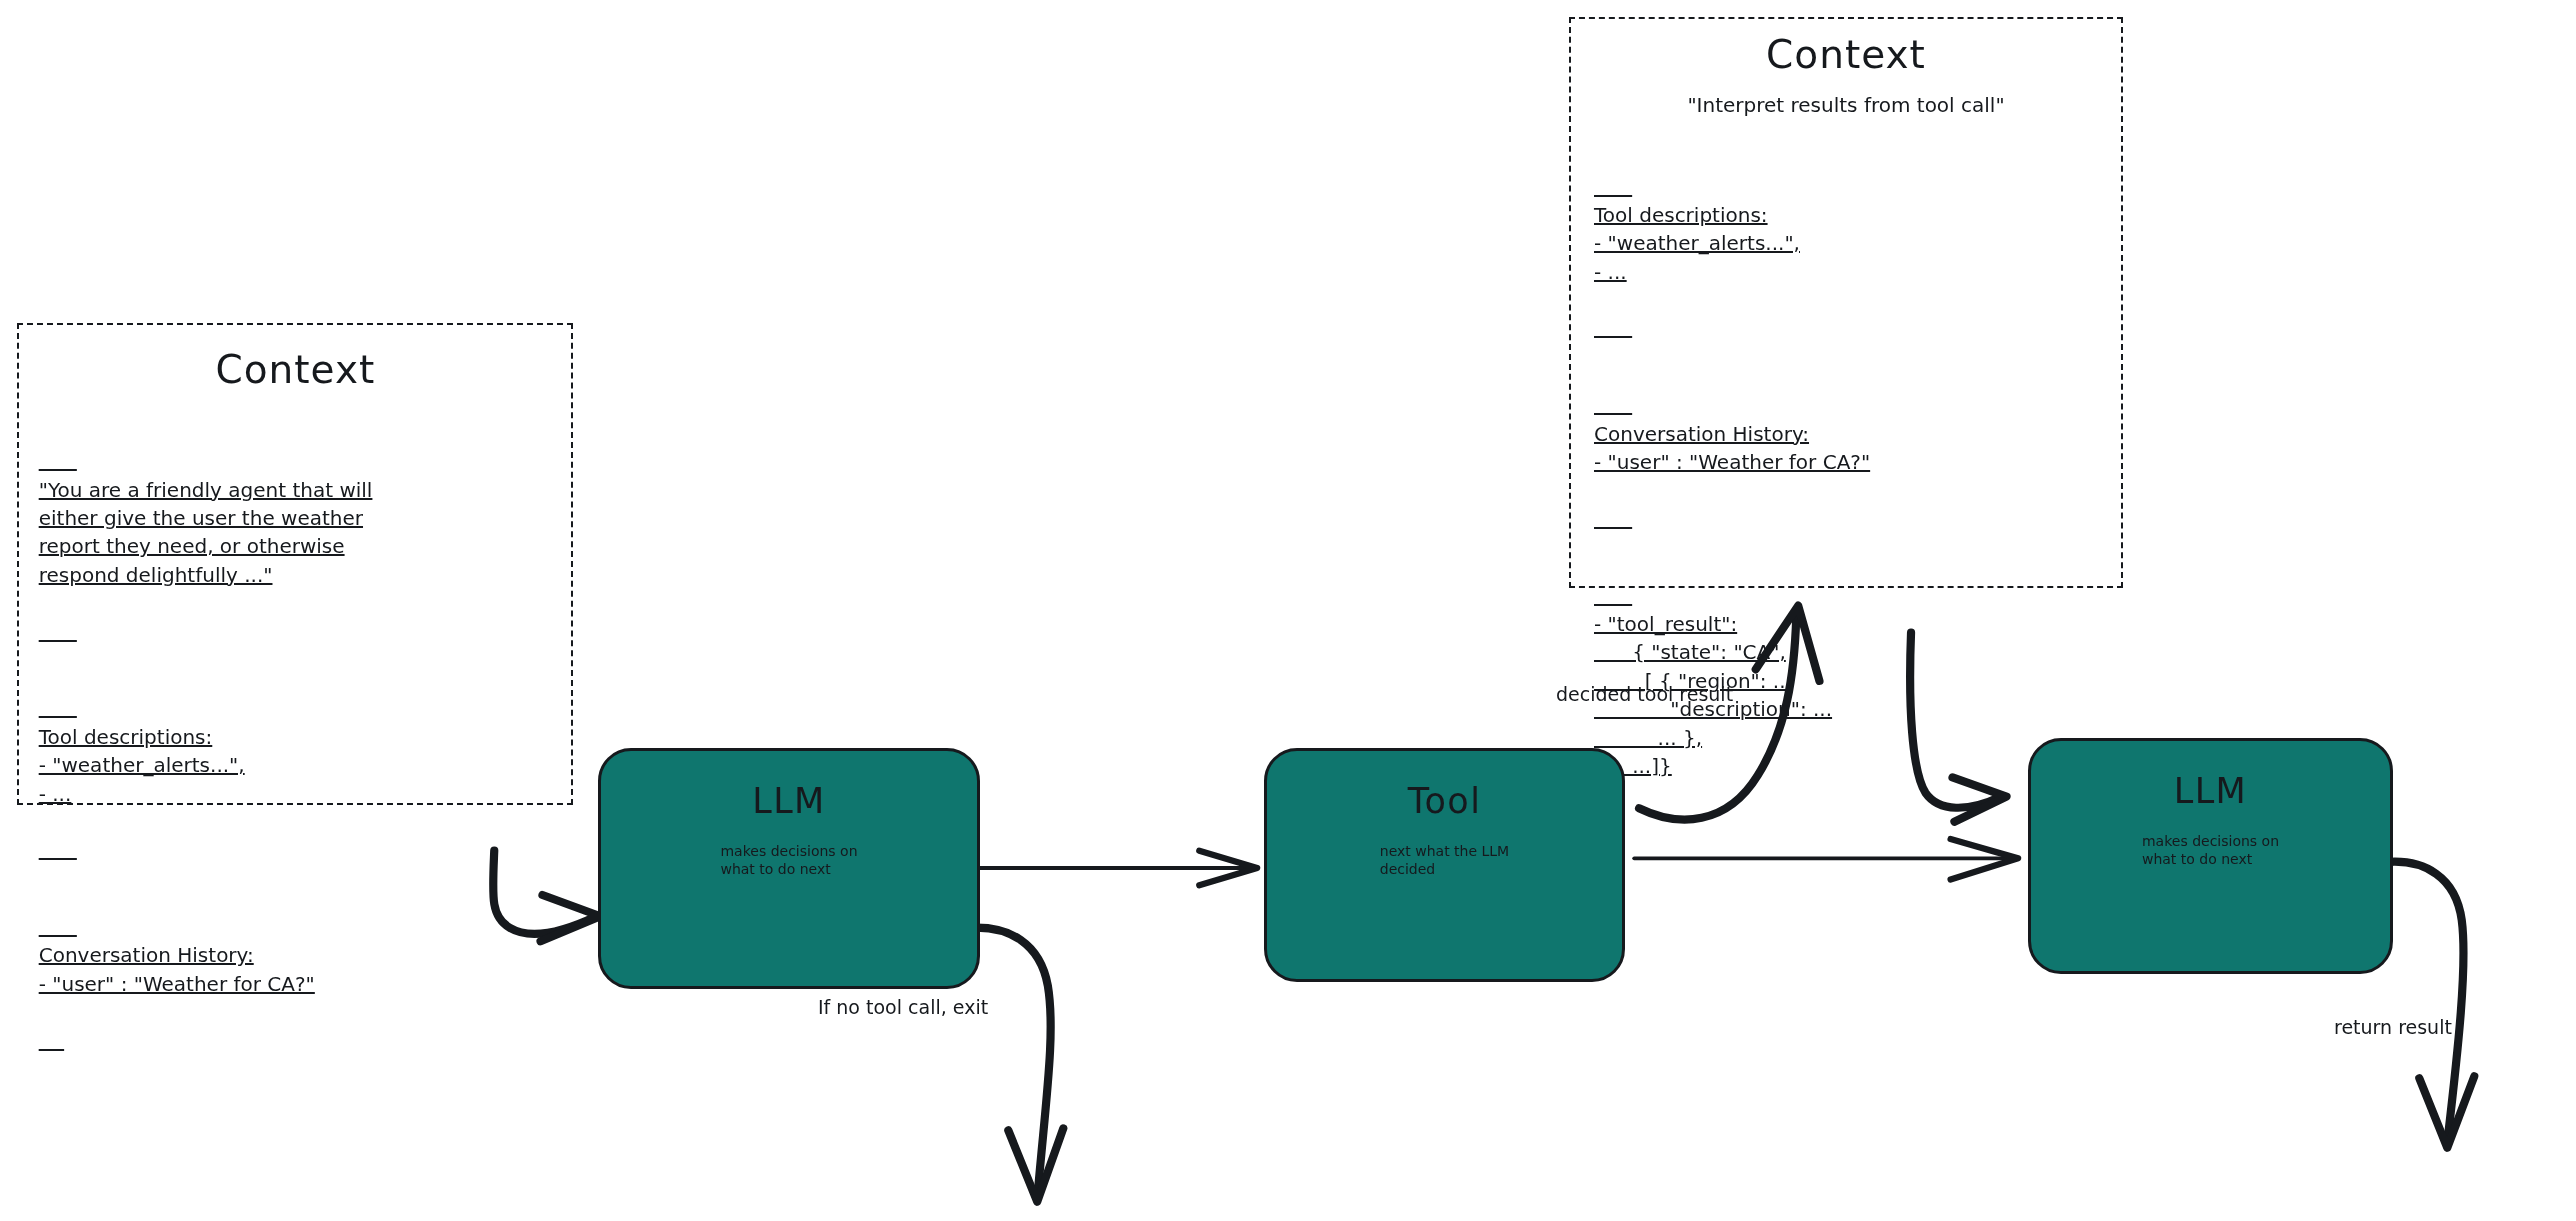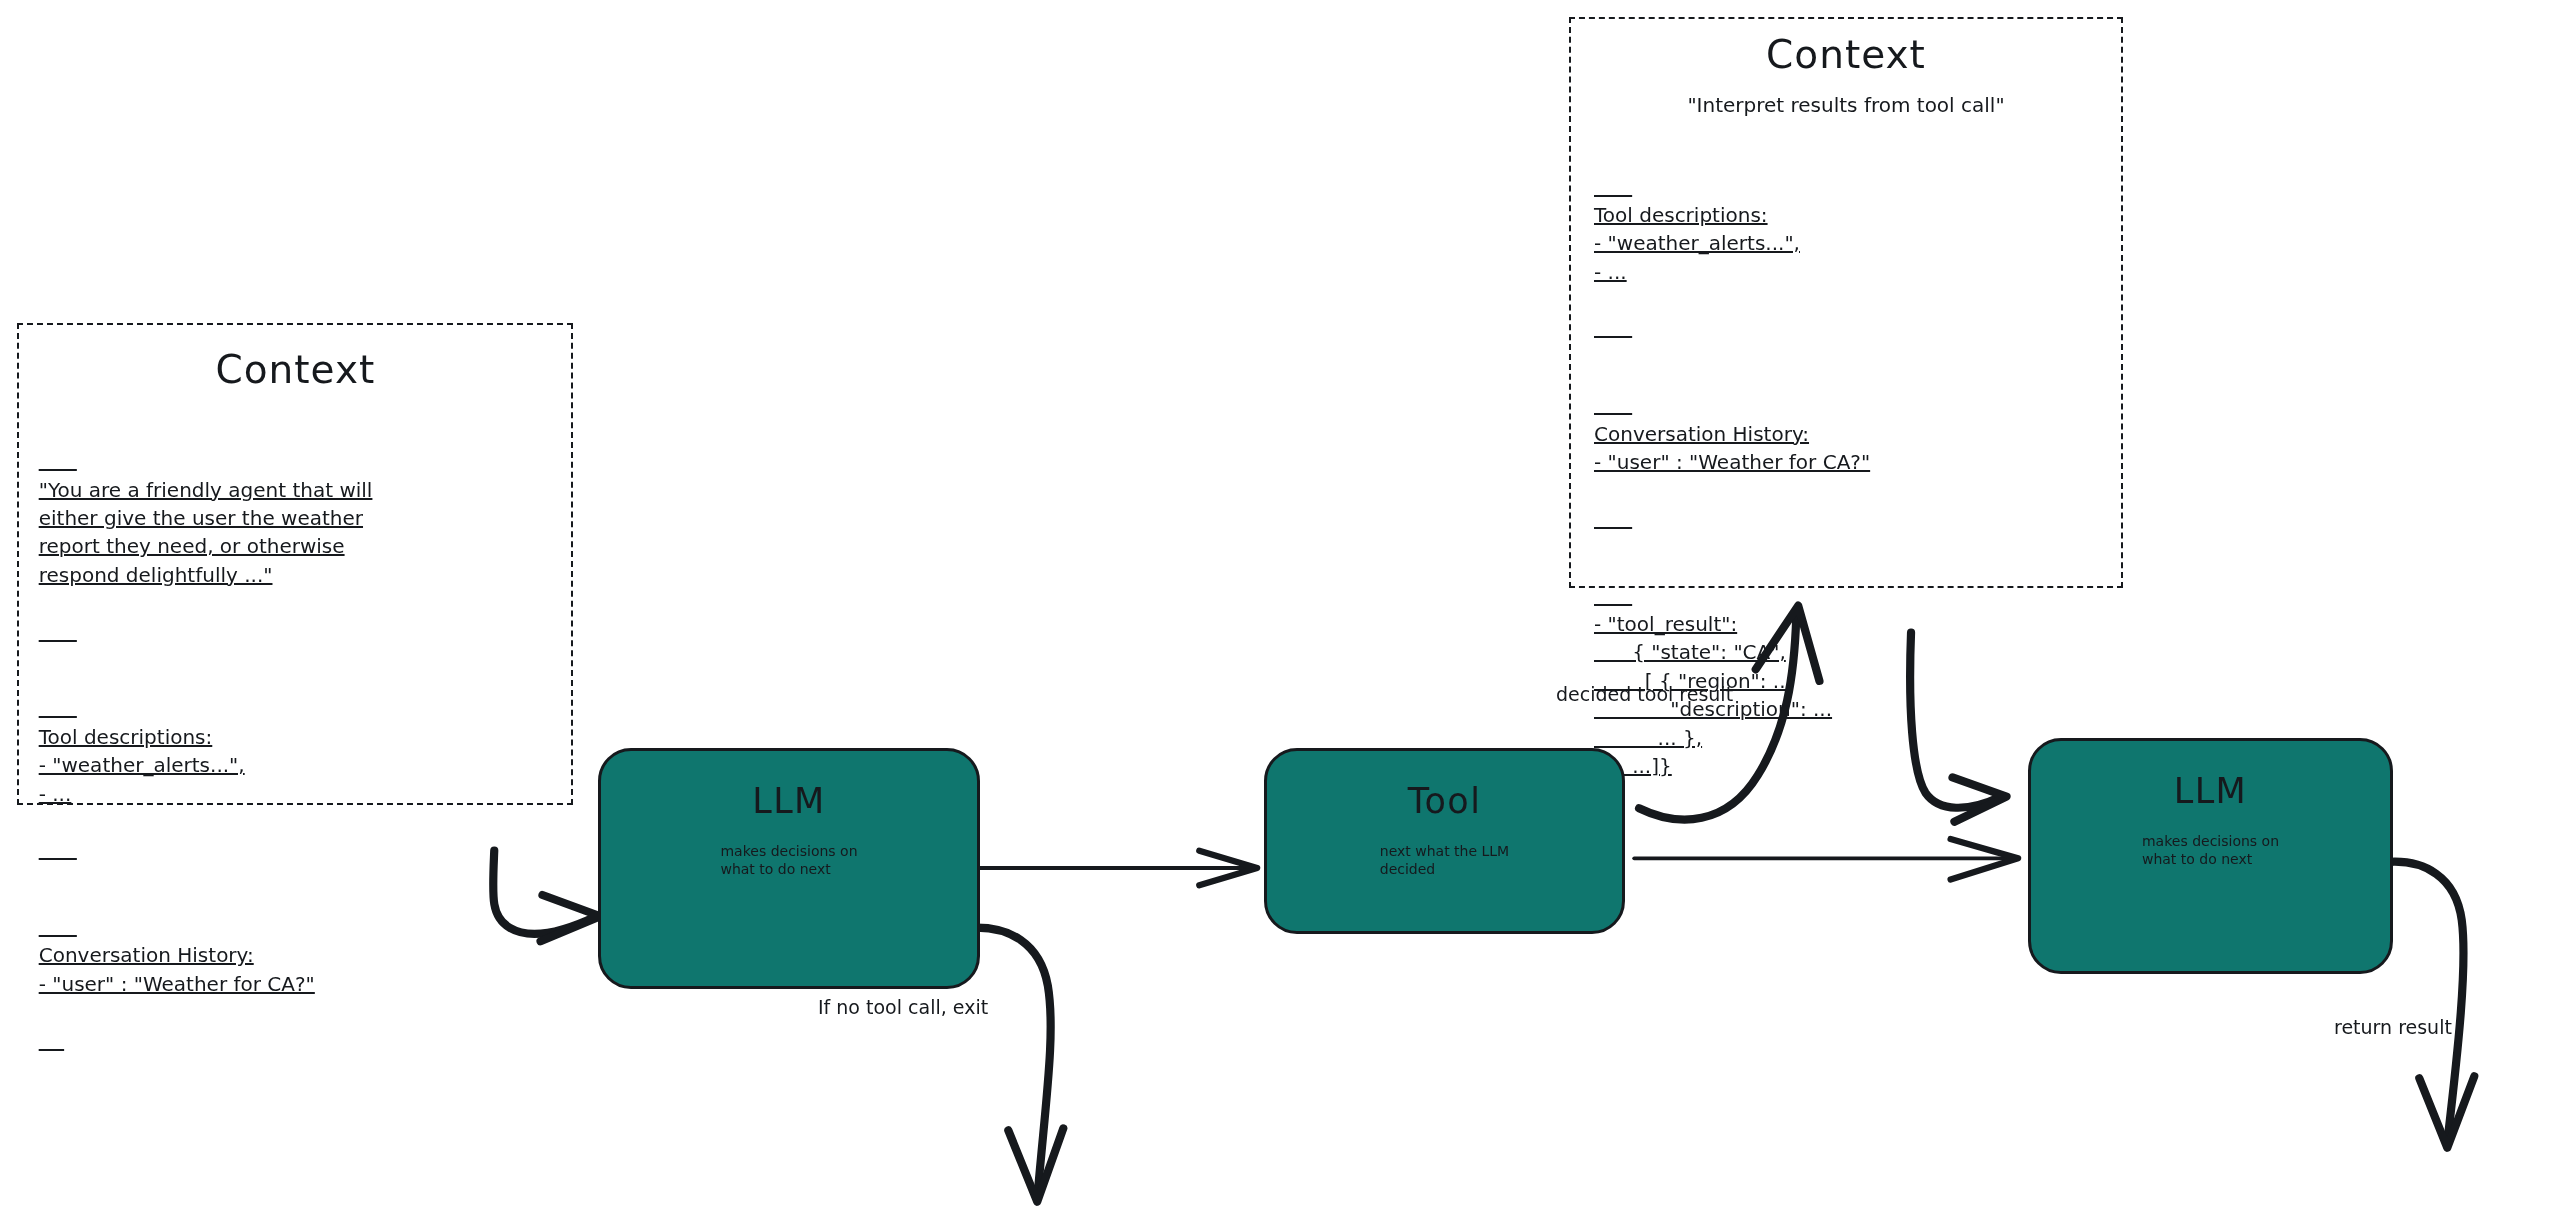--- a/index.html
+++ b/index.html
@@ -82,21 +82,21 @@
   .node-sub {
     font-size: 14px;
     line-height: 1.32;
     margin-top: 23px;
     white-space: pre;
     text-align: left;
     align-self: center;
   }
 
   #node-llm1  { left: 598px;  top: 748px; width: 382px; height: 241px; }
-  #node-tool  { left: 1264px; top: 748px; width: 361px; height: 186px; }
+  #node-tool  { left: 1264px; top: 748px; width: 361px; height: 234px; }
   #node-llm2  { left: 2028px; top: 738px; width: 365px; height: 236px; }
 
   
   .edge-label {
     position: absolute;
     font-size: 19px;
     line-height: 1.2;
     white-space: nowrap;
     color: #16191d;
   }

